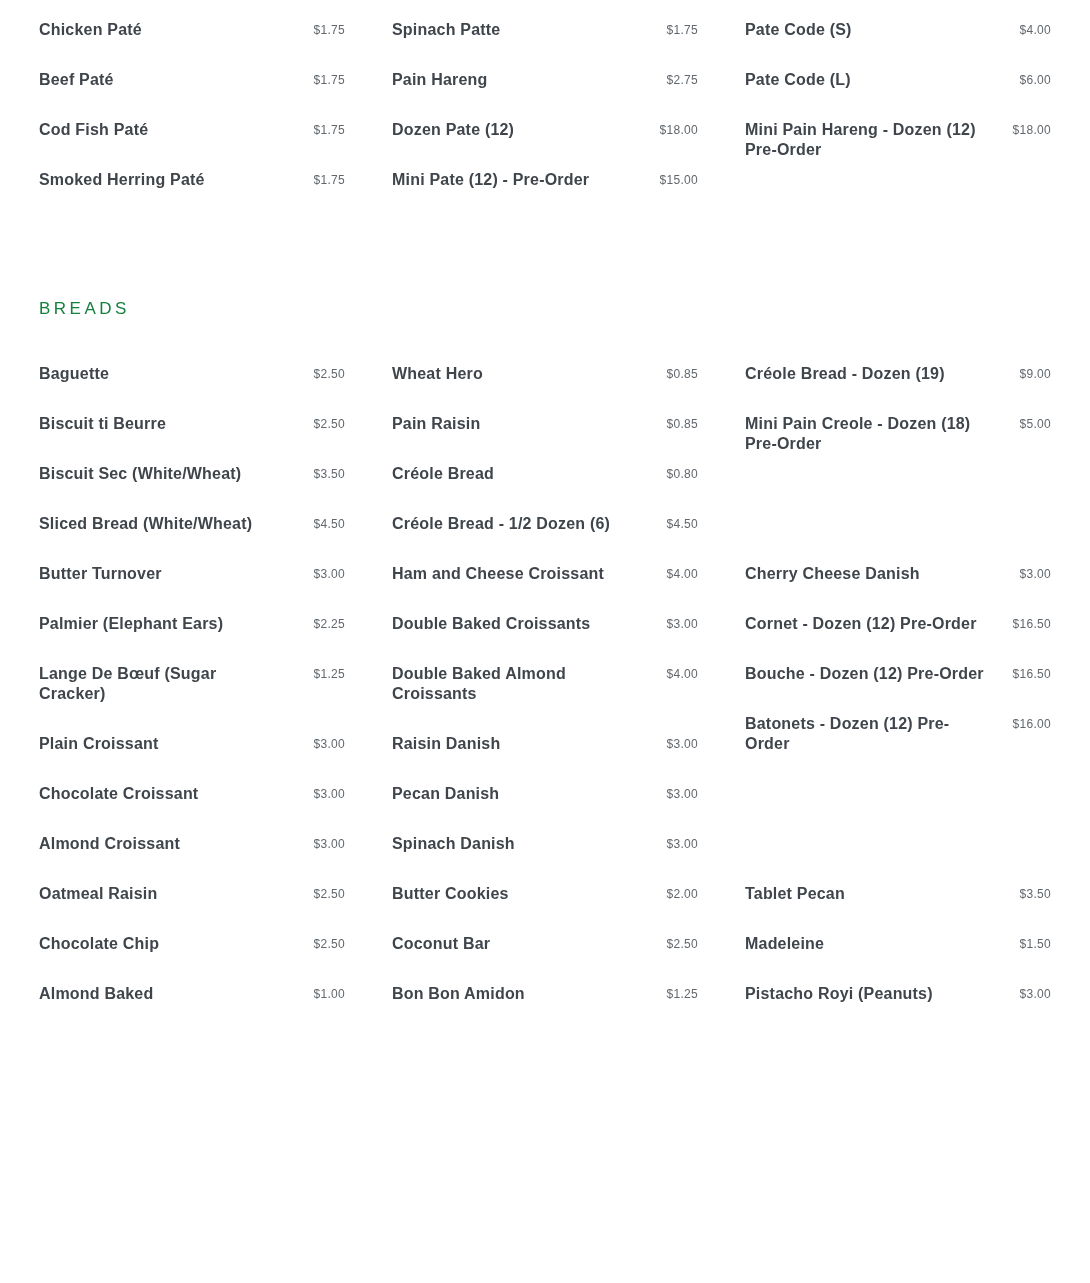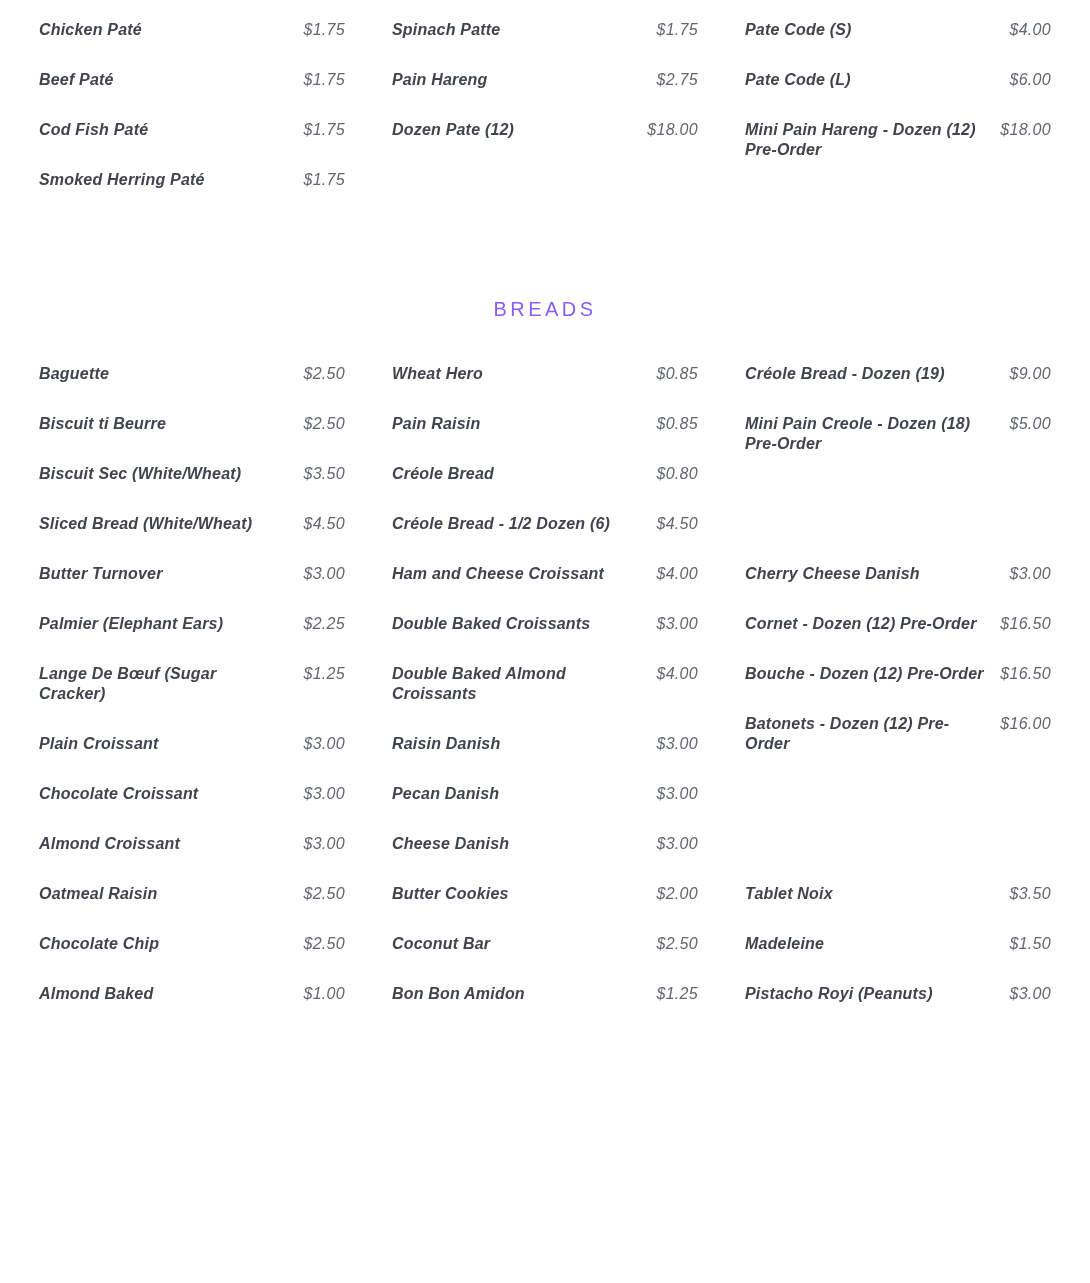--- a/index.html
+++ b/index.html
@@ -9,53 +9,51 @@
   }
   body {
     width: 1090px;
     height: 1283px;
     overflow: hidden;
   }
   .menu {
     padding: 20px 39px 0 39px;
   }
   .section-title {
-    text-align: center;
-    font-size: 20px;
+    font-size: 17px;
     font-weight: 400;
     letter-spacing: 3.5px;
-    color: #8b5cf6;
+    color: #15803d;
     line-height: 20px;
     margin: 79px 0 45px 0;
   }
   .grid {
     display: flex;
     gap: 47px;
   }
   .col {
     width: 306px;
     flex: 0 0 306px;
-    font-style: italic;
   }
   .item {
     display: flex;
     justify-content: space-between;
     align-items: flex-start;
     margin-bottom: 30px;
   }
   .item-name {
     width: 240px;
     font-size: 16px;
     font-weight: 700;
     line-height: 20px;
     color: #3f454b;
     letter-spacing: 0.2px;
   }
   .item-price {
-    font-size: 16px;
+    font-size: 12px;
     font-weight: 400;
     line-height: 20px;
     color: #61676d;
     text-align: right;
     white-space: nowrap;
     letter-spacing: 0.3px;
   }
 </style>
 </head>
 <body>
@@ -88,20 +86,24 @@
               <span class="item-price">$1.75</span>
             </div>
             <div class="item">
               <span class="item-name">Pain Hareng</span>
               <span class="item-price">$2.75</span>
             </div>
             <div class="item">
               <span class="item-name">Dozen Pate (12)</span>
               <span class="item-price">$18.00</span>
             </div>
+            <div class="item">
+              <span class="item-name">Mini Pate (12) - Pre-Order</span>
+              <span class="item-price">$15.00</span>
+            </div>
           </div>
           <div class="col">
             <div class="item">
               <span class="item-name">Pate Code (S)</span>
               <span class="item-price">$4.00</span>
             </div>
             <div class="item">
               <span class="item-name">Pate Code (L)</span>
               <span class="item-price">$6.00</span>
             </div>
@@ -206,21 +208,21 @@
             </div>
             <div class="item">
               <span class="item-name">Raisin Danish</span>
               <span class="item-price">$3.00</span>
             </div>
             <div class="item">
               <span class="item-name">Pecan Danish</span>
               <span class="item-price">$3.00</span>
             </div>
             <div class="item">
-              <span class="item-name">Cheese Danish</span>
+              <span class="item-name">Spinach Danish</span>
               <span class="item-price">$3.00</span>
             </div>
           </div>
           <div class="col">
             <div class="item">
               <span class="item-name">Cherry Cheese Danish</span>
               <span class="item-price">$3.00</span>
             </div>
             <div class="item">
               <span class="item-name">Cornet - Dozen (12) Pre-Order</span>
@@ -262,21 +264,21 @@
               <span class="item-name">Coconut Bar</span>
               <span class="item-price">$2.50</span>
             </div>
             <div class="item">
               <span class="item-name">Bon Bon Amidon</span>
               <span class="item-price">$1.25</span>
             </div>
           </div>
           <div class="col">
             <div class="item">
-              <span class="item-name">Tablet Noix</span>
+              <span class="item-name">Tablet Pecan</span>
               <span class="item-price">$3.50</span>
             </div>
             <div class="item">
               <span class="item-name">Madeleine</span>
               <span class="item-price">$1.50</span>
             </div>
             <div class="item">
               <span class="item-name">Pistacho Royi (Peanuts)</span>
               <span class="item-price">$3.00</span>
             </div>

